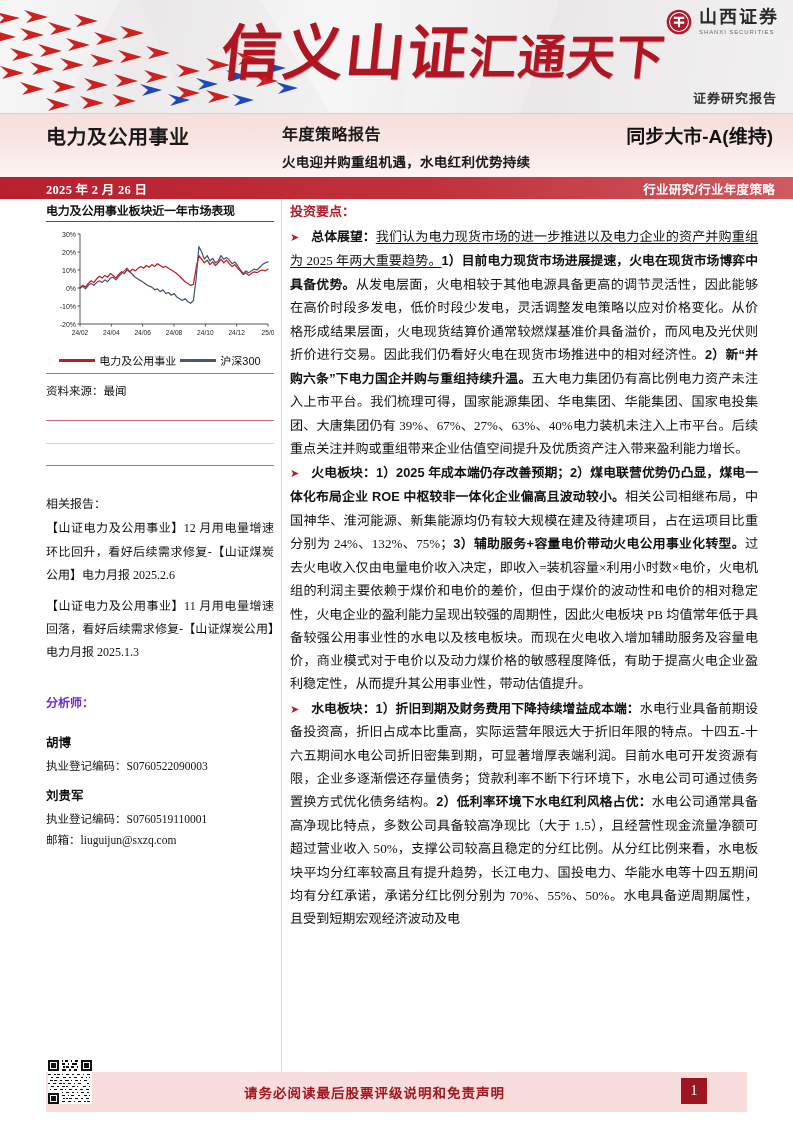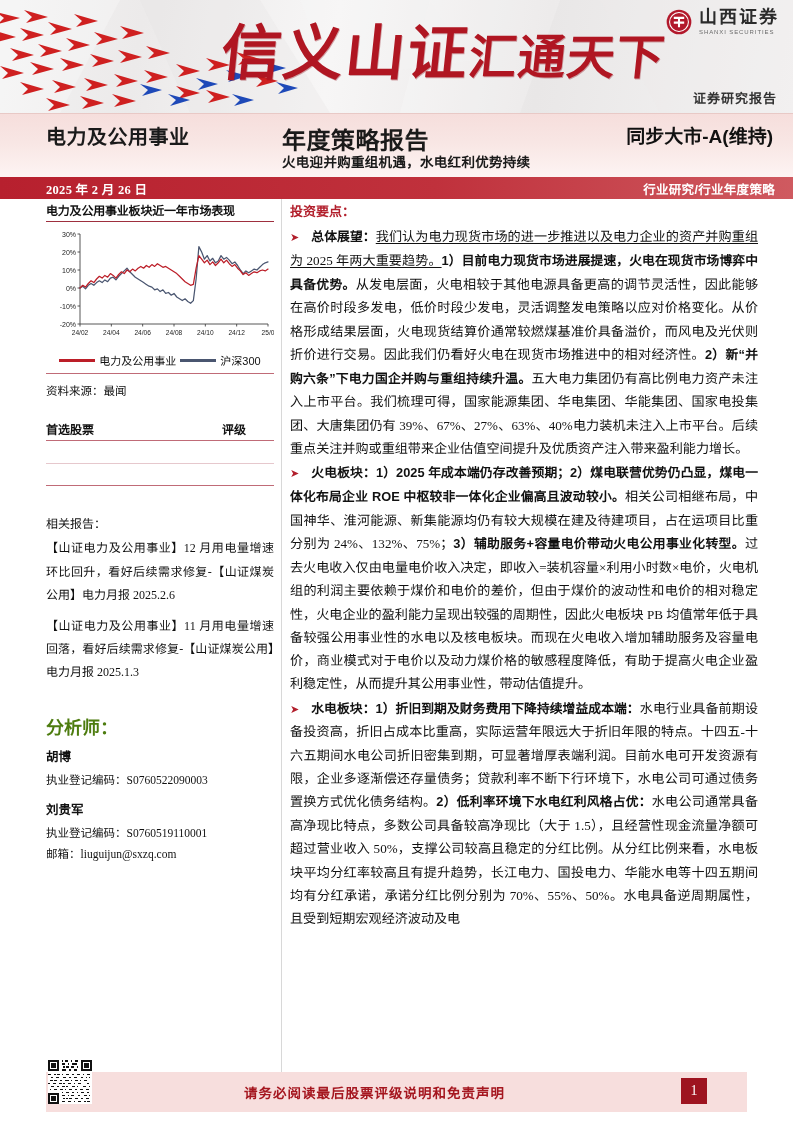--- a/index.html
+++ b/index.html
@@ -57,21 +57,21 @@
     border-top: 1px solid #e8c9c6;
   }
   .t-row1 { position: absolute; top: 7px; left: 0; width: 793px; height: 28px; }
   .t-industry {
     position: absolute; left: 46px; top: 0;
     font-size: 20px; font-weight: 700; color: #1a1a1a;
     font-family: "Liberation Sans", sans-serif; letter-spacing: .5px;
   }
   .t-kind {
     position: absolute; left: 282px; top: 0;
-    font-size: 24px; font-weight: 700; color: #1a1a1a;
+    font-size: 16px; font-weight: 700; color: #1a1a1a;
     font-family: "Liberation Sans", sans-serif; letter-spacing: .5px;
   }
   .t-rating {
     position: absolute; right: 20px; top: 0;
     font-size: 19px; font-weight: 700; color: #111;
     font-family: "Liberation Sans", sans-serif;
   }
   .t-sub {
     position: absolute; left: 282px; top: 37px;
     font-size: 13.5px; font-weight: 700; color: #1a1a1a;
@@ -155,22 +155,22 @@
   }
   .rel-item {
     font-size: 12px; line-height: 1.95; color: #111;
     font-family: "Liberation Serif", serif; margin-bottom: 7px;
     text-align: justify;
   }
 
   
   .ana { margin-top: 28px; }
   .ana-h {
-    font-size: 18px; font-weight: 700; color: #4d7c0f;
-    font-family: "Liberation Sans", sans-serif; margin-bottom: 7px;
+    font-size: 12px; font-weight: 700; color: #6d28d9;
+    font-family: "Liberation Sans", sans-serif; margin-bottom: 22px;
   }
   .ana-name {
     font-size: 12.5px; font-weight: 700; color: #111;
     font-family: "Liberation Sans", sans-serif; margin: 7px 0 5px;
   }
   .ana-line {
     font-size: 11.5px; line-height: 1.9; color: #111;
     font-family: "Liberation Serif", serif;
   }
 
@@ -354,24 +354,20 @@
         <span class="lg-line lg-red"></span>
         <span class="lg-label">电力及公用事业</span>
         <span class="lg-line lg-blue"></span>
         <span class="lg-label">沪深300</span>
       </div>
 
       <div class="rule-thin" style="margin-top:5px;"></div>
       <div class="src-note">资料来源：最闻</div>
 
       <div class="picks">
-        <div class="picks-head">
-          <span>首选股票</span>
-          <span>评级</span>
-        </div>
         <div class="rule-thin"></div>
         <div class="picks-body">
           <div style="height:22px;"></div>
           <div class="picks-mid"></div>
         </div>
         <div class="rule-thin"></div>
       </div>
 
       <div class="rel">
         <div class="rel-h">相关报告：</div>

